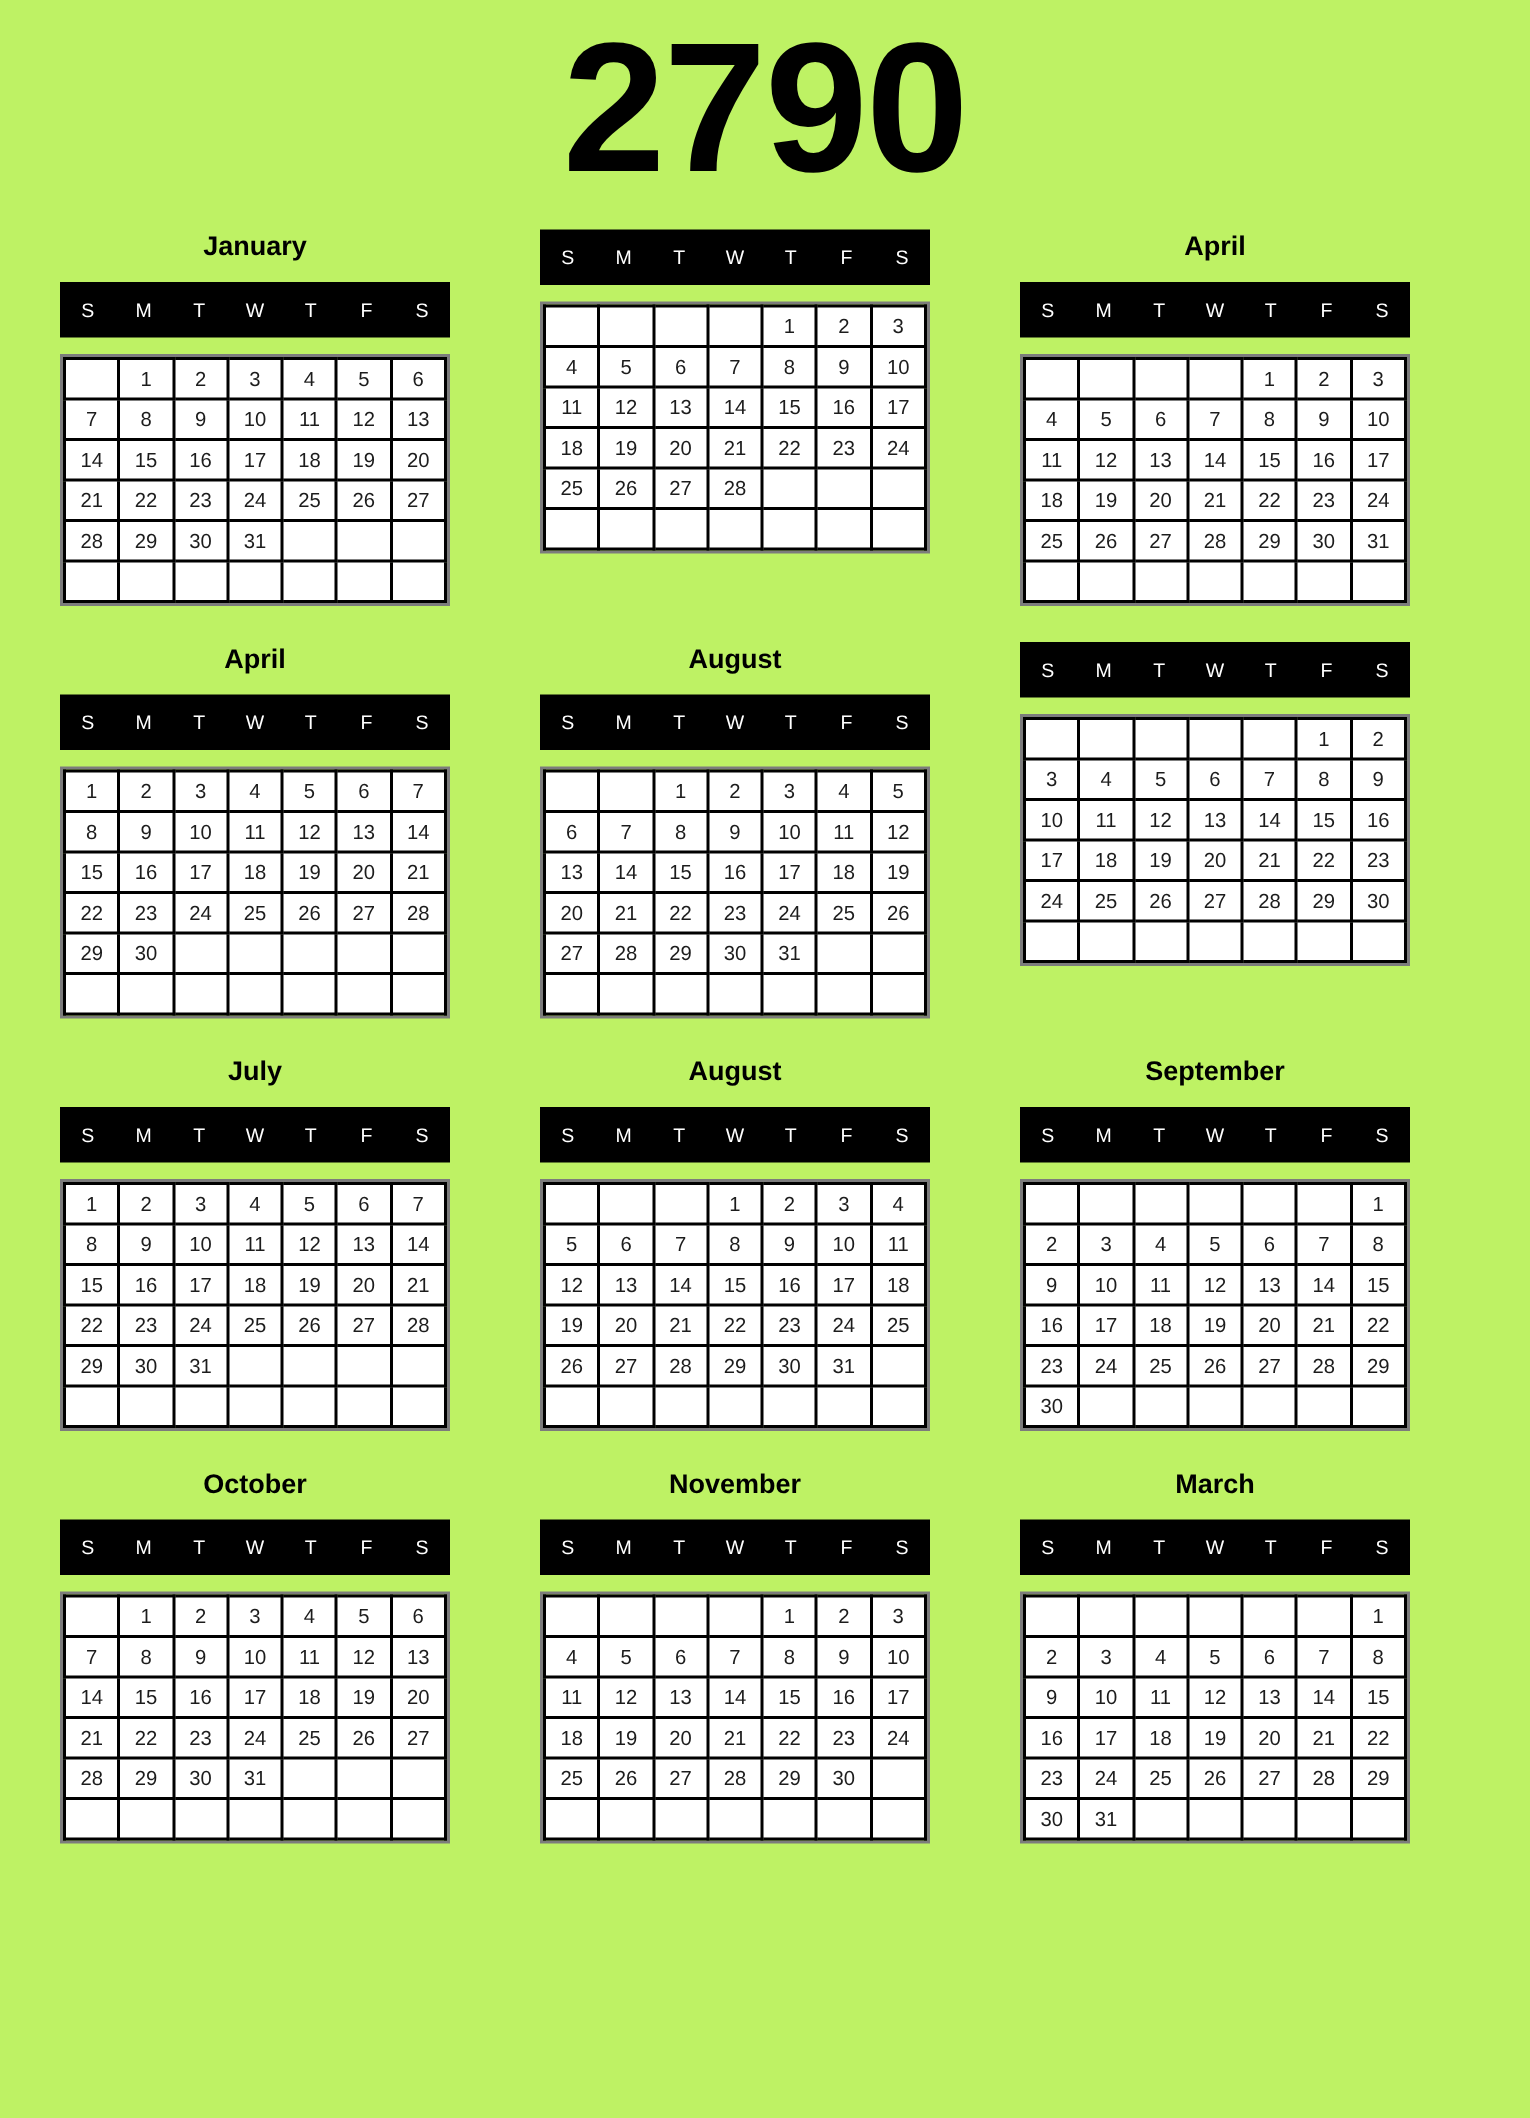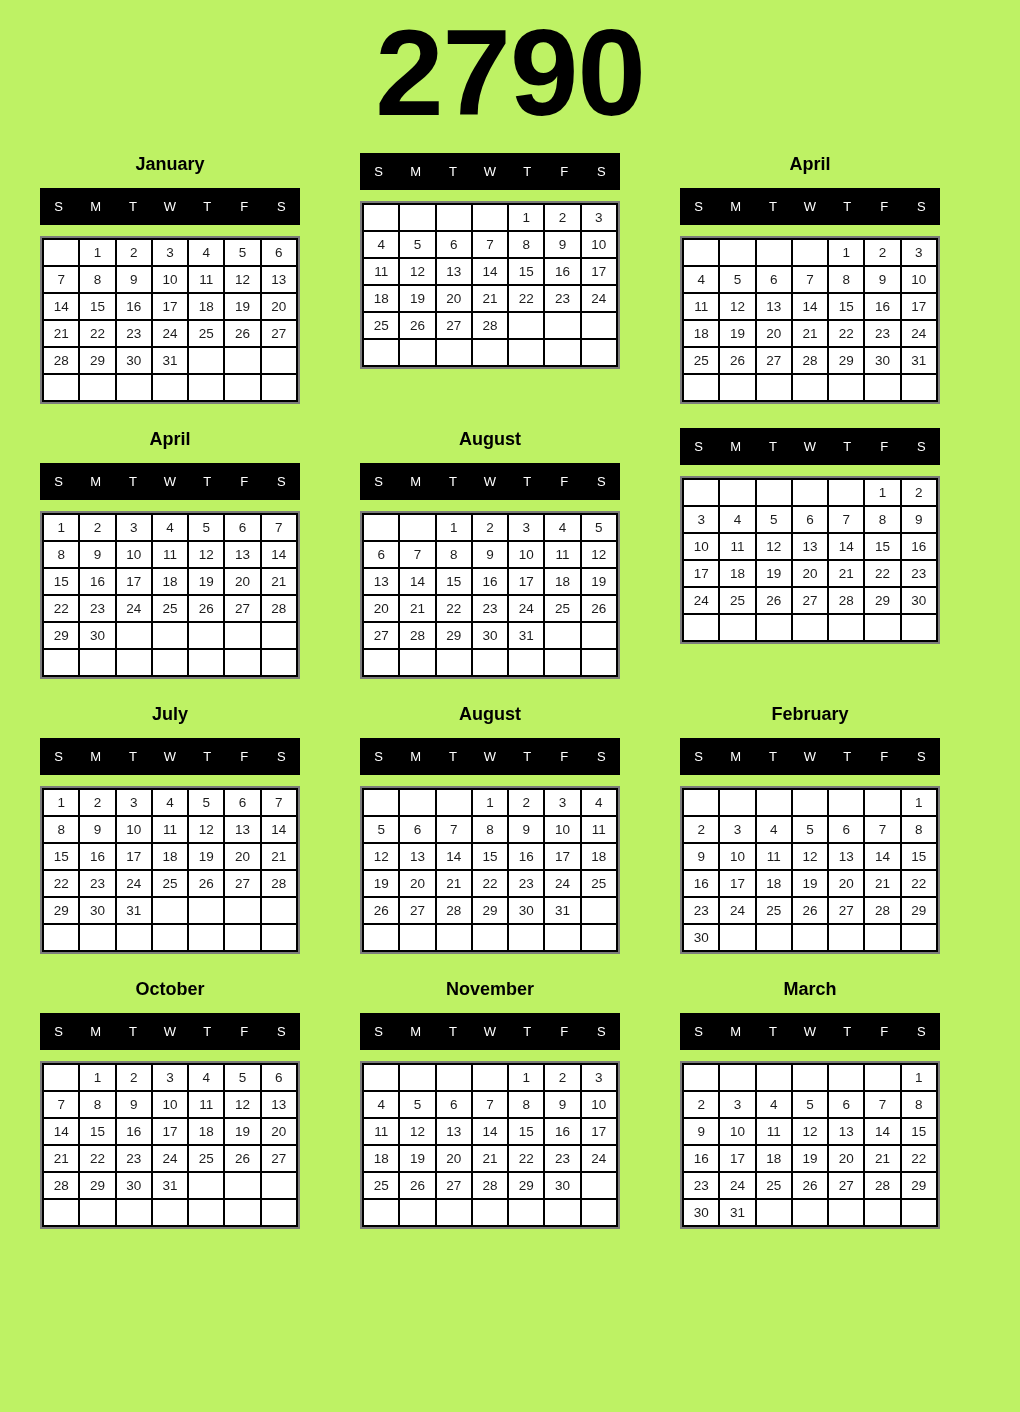--- a/index.html
+++ b/index.html
@@ -657,21 +657,21 @@
                 <td></td>
                 <td></td>
                 <td></td>
               </tr>
             </tbody>
       </table>
     </div>
   </div>
 
   <div class="month">
-    <div class="month-name">February</div>
+    <div class="month-name">September</div>
     <div class="dow-header">
           <span>S</span>
           <span>M</span>
           <span>T</span>
           <span>W</span>
           <span>T</span>
           <span>F</span>
           <span>S</span>
         </div>
     <div class="grid-wrap">

